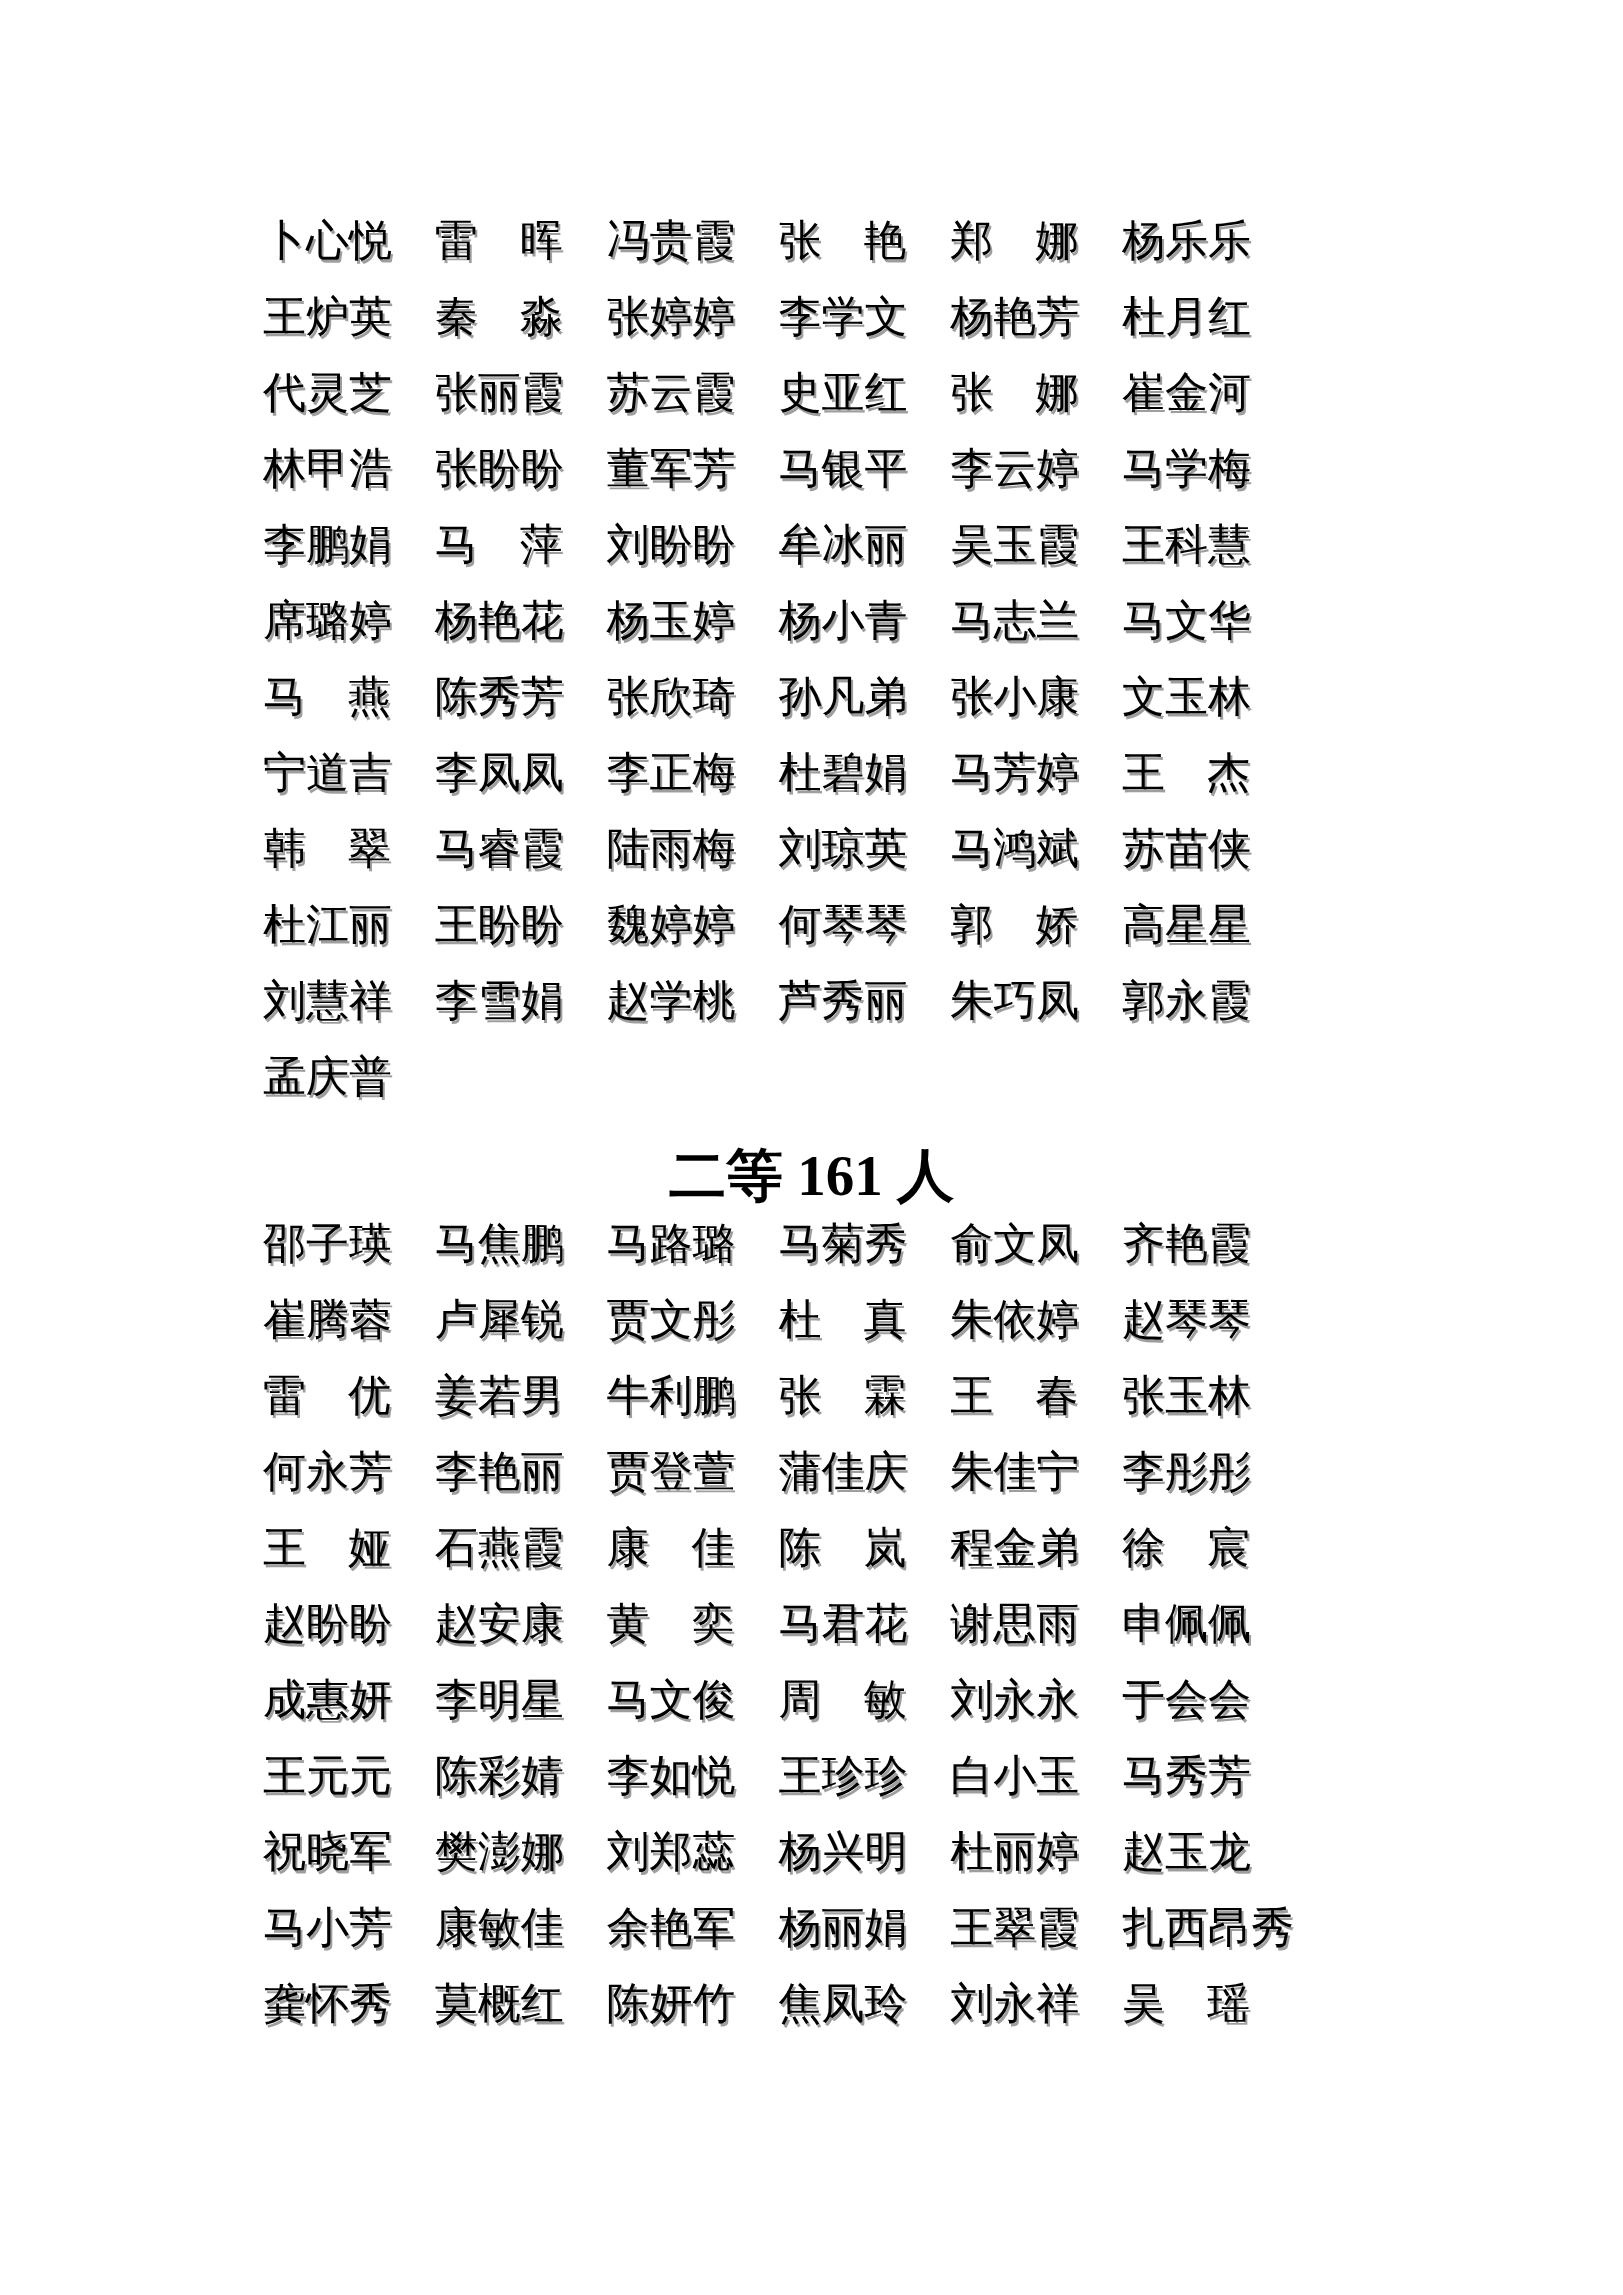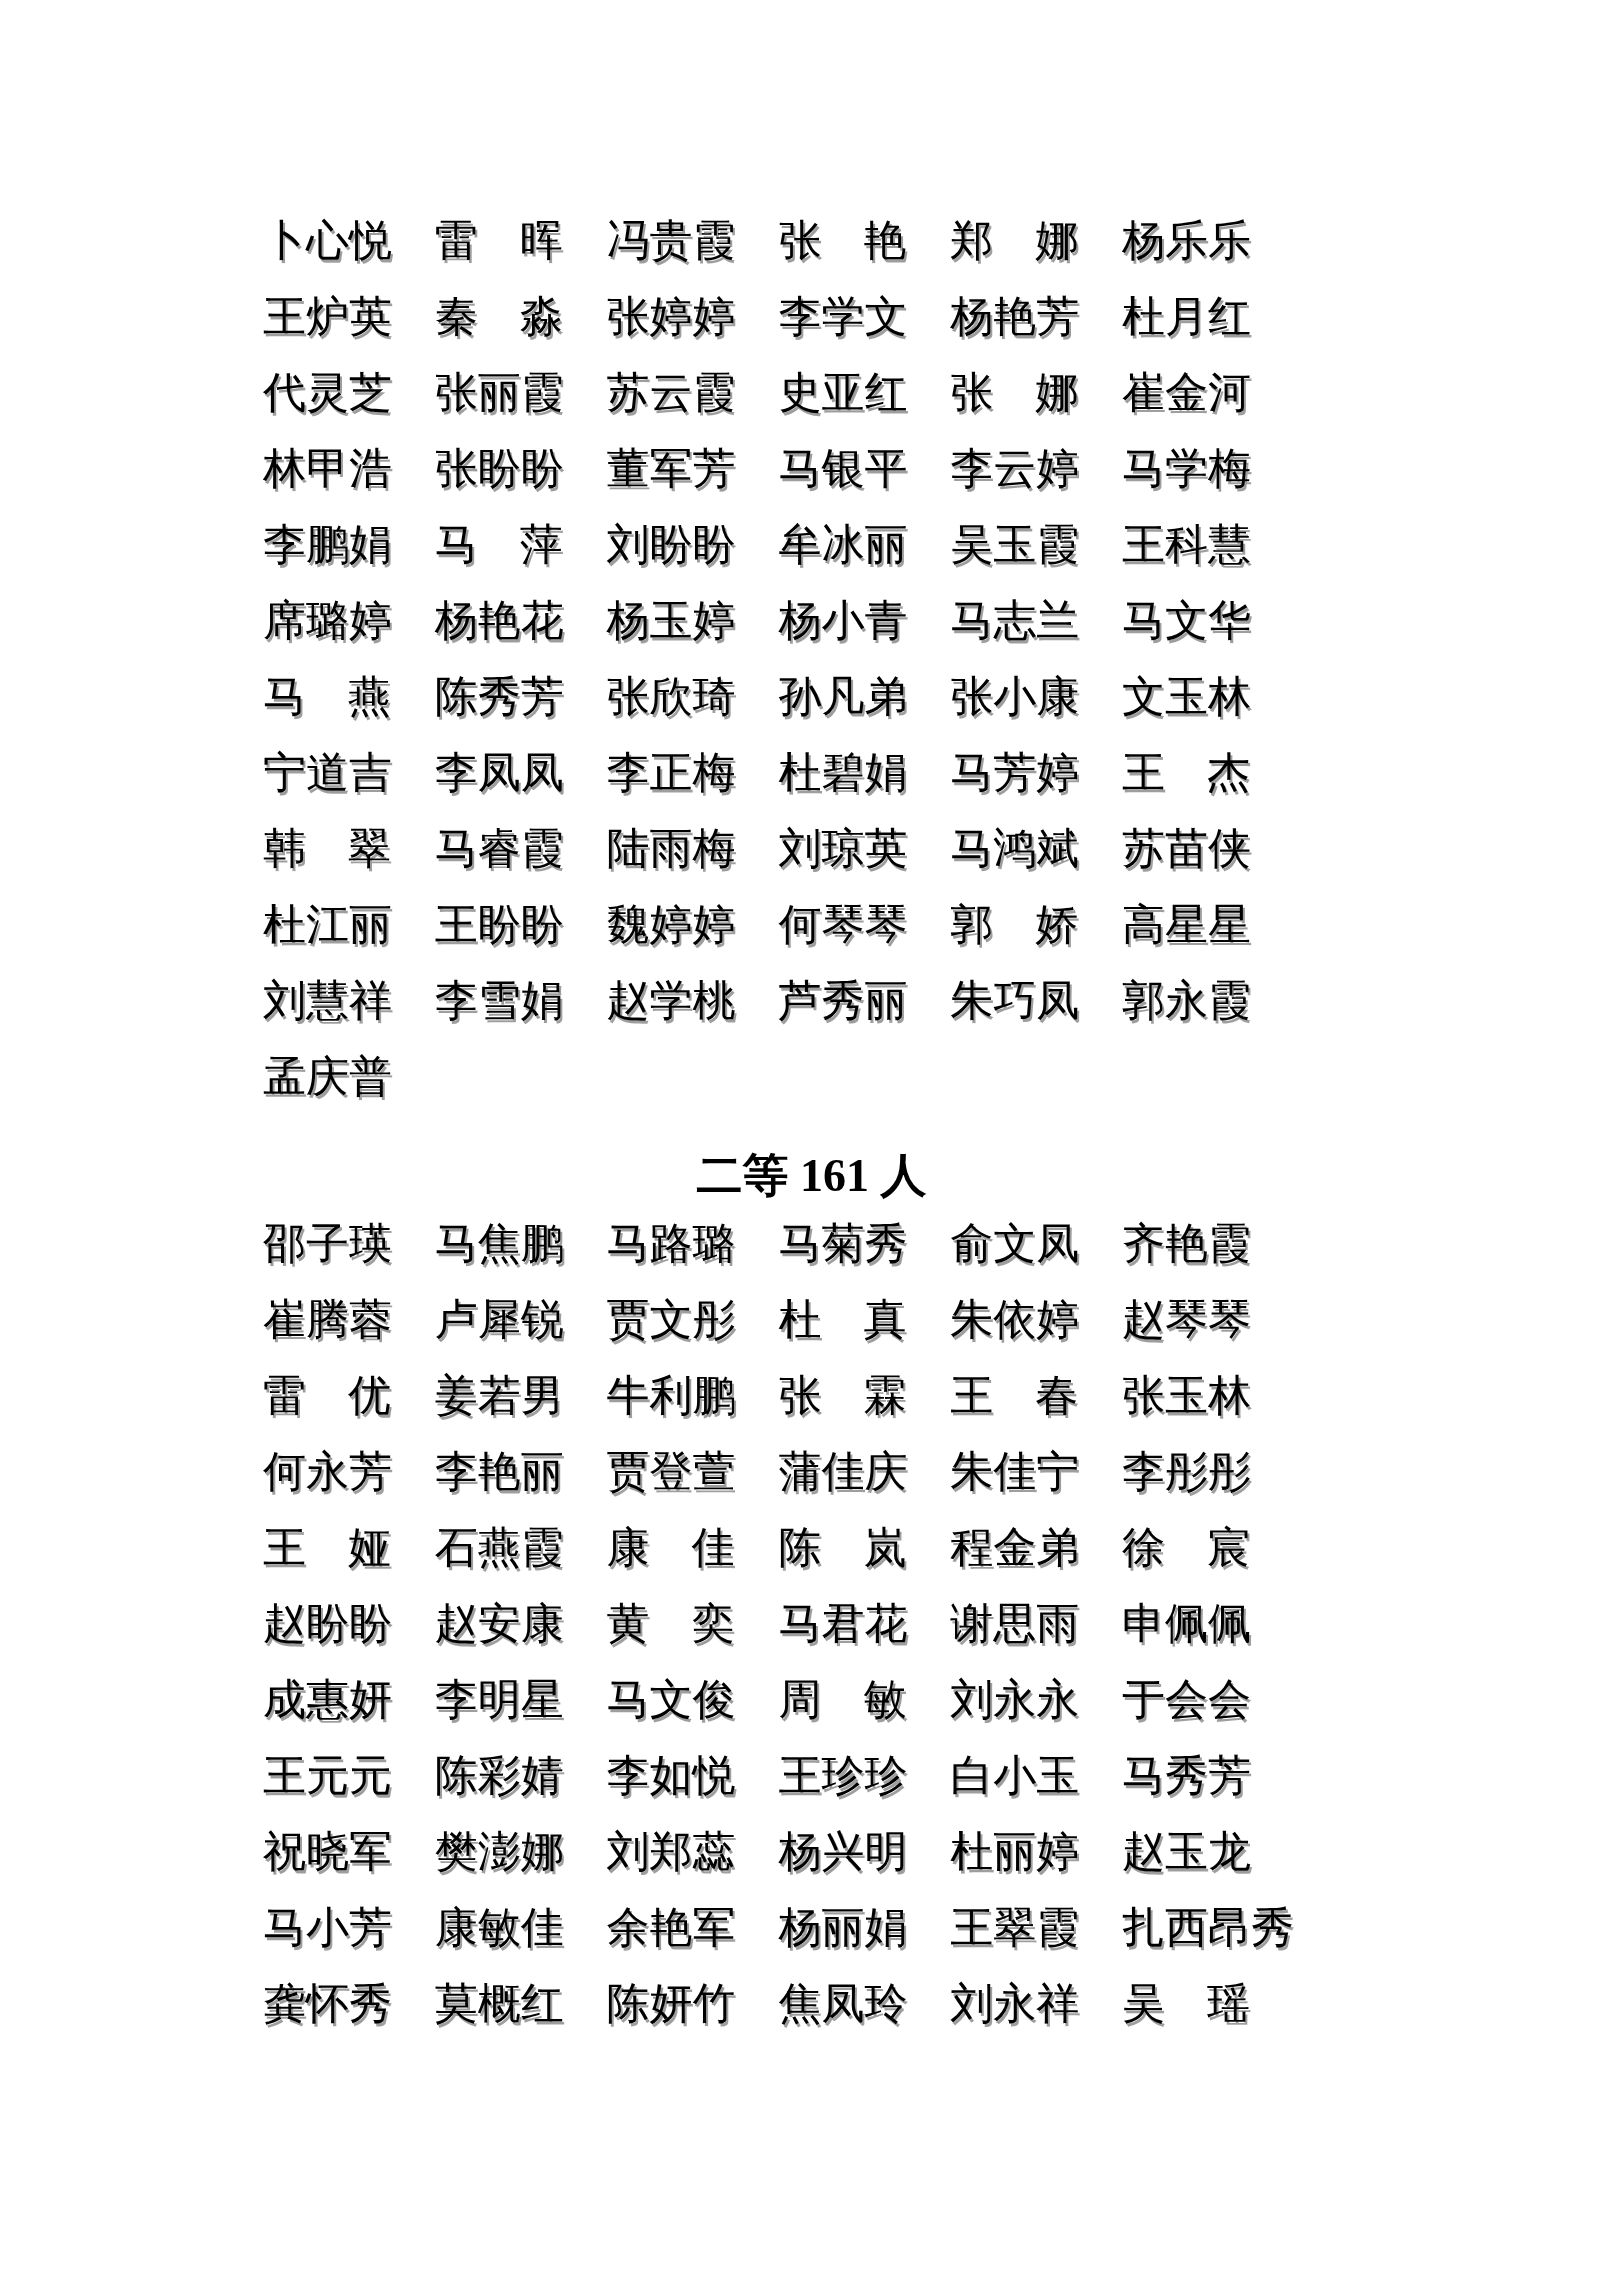--- a/index.html
+++ b/index.html
@@ -41,21 +41,21 @@
   .name-cell.spread {
     display: flex;
     justify-content: space-between;
   }
   .section-heading {
     position: absolute;
     top: 1144px;
     left: 0;
     width: 1623px;
     text-align: center;
-    font-size: 46px;
+    font-size: 57px;
     line-height: 64px;
     font-weight: bold;
     color: #000;
   }
 </style>
 </head>
 <body>
 
 <div class="page">
 

